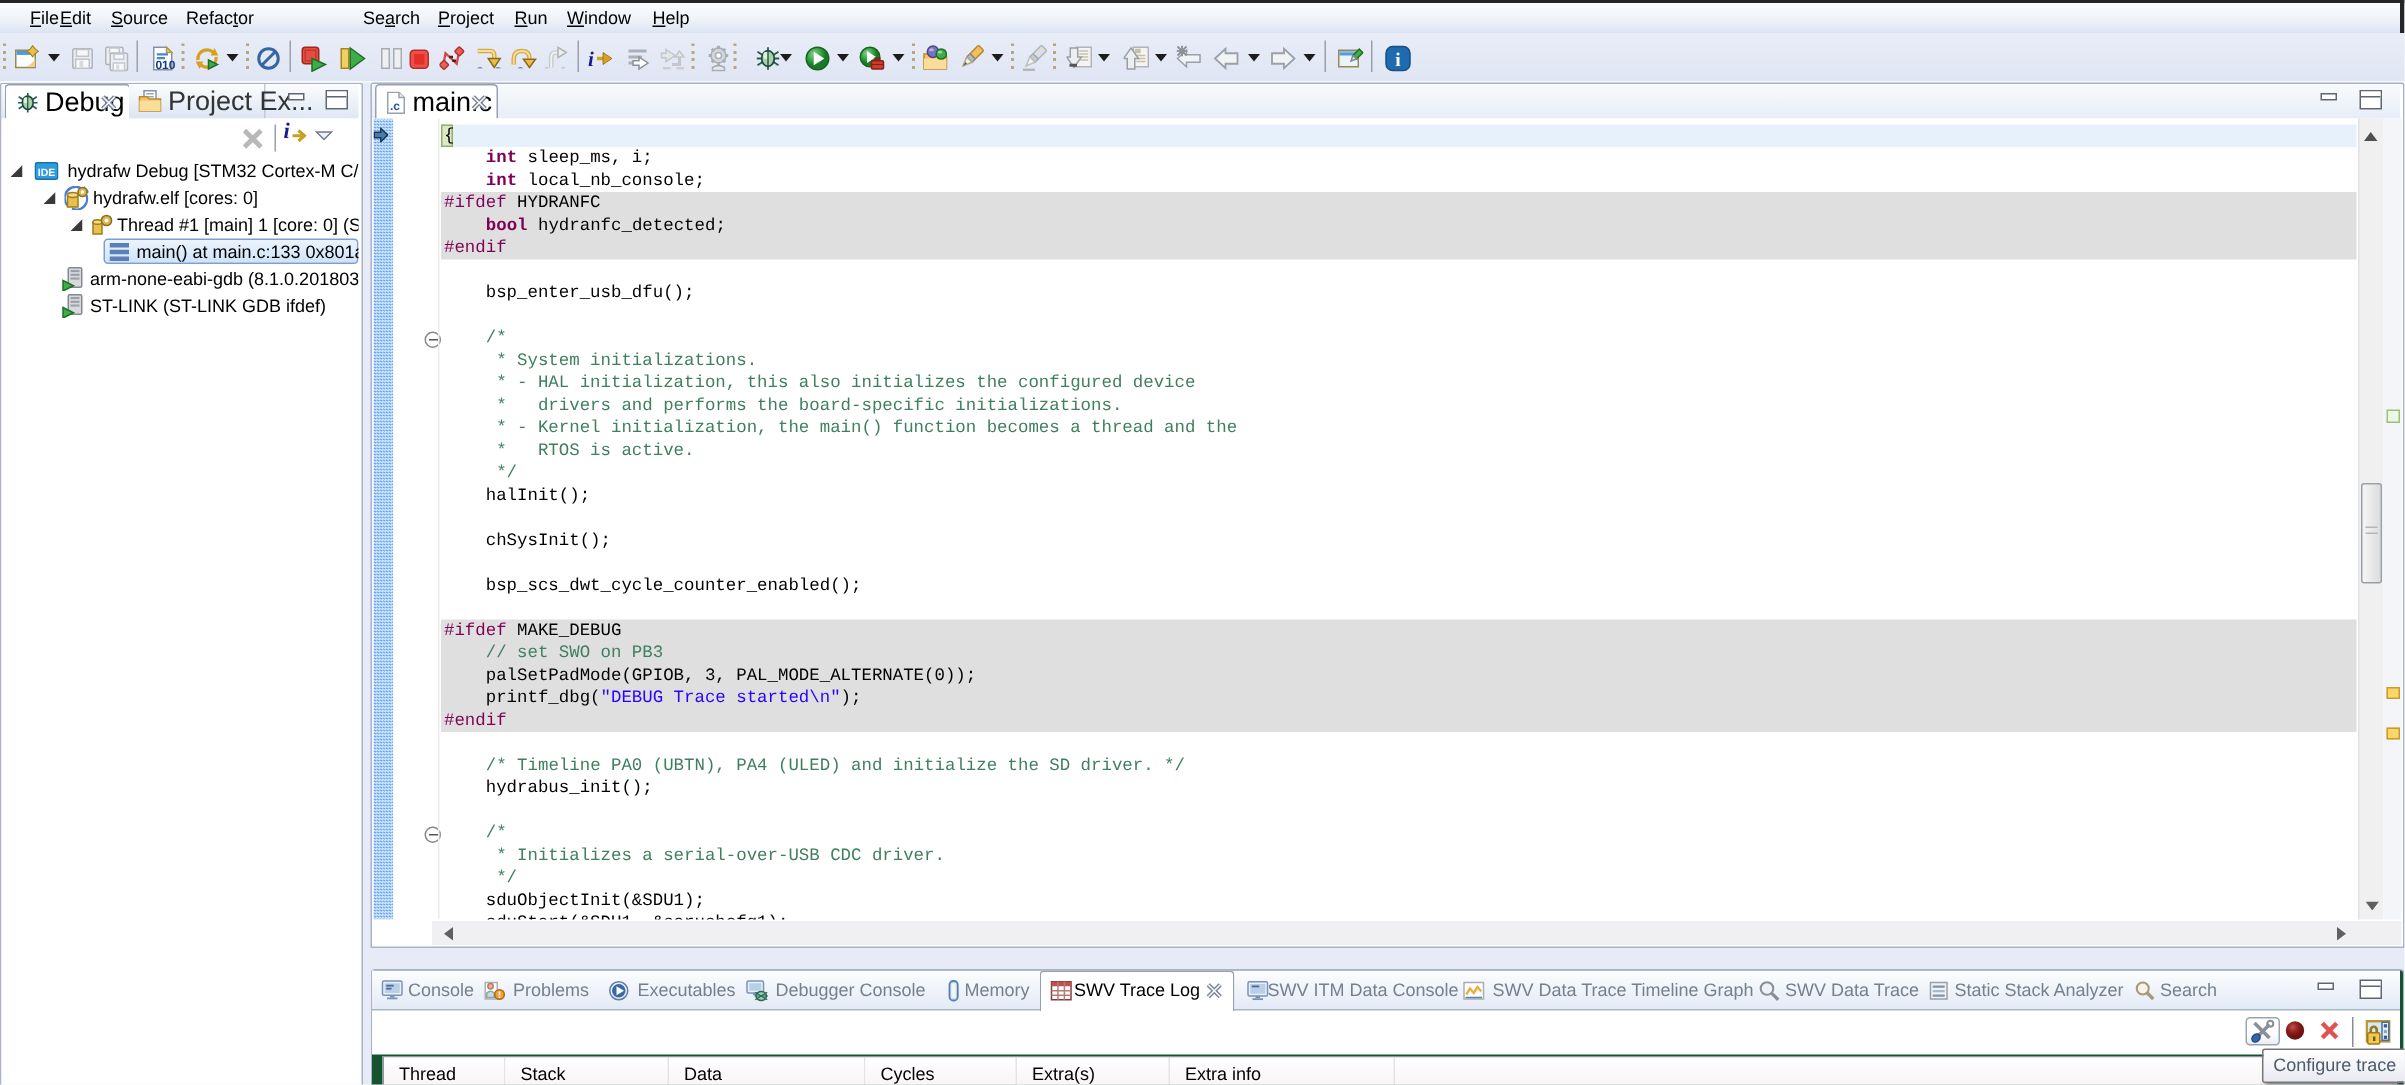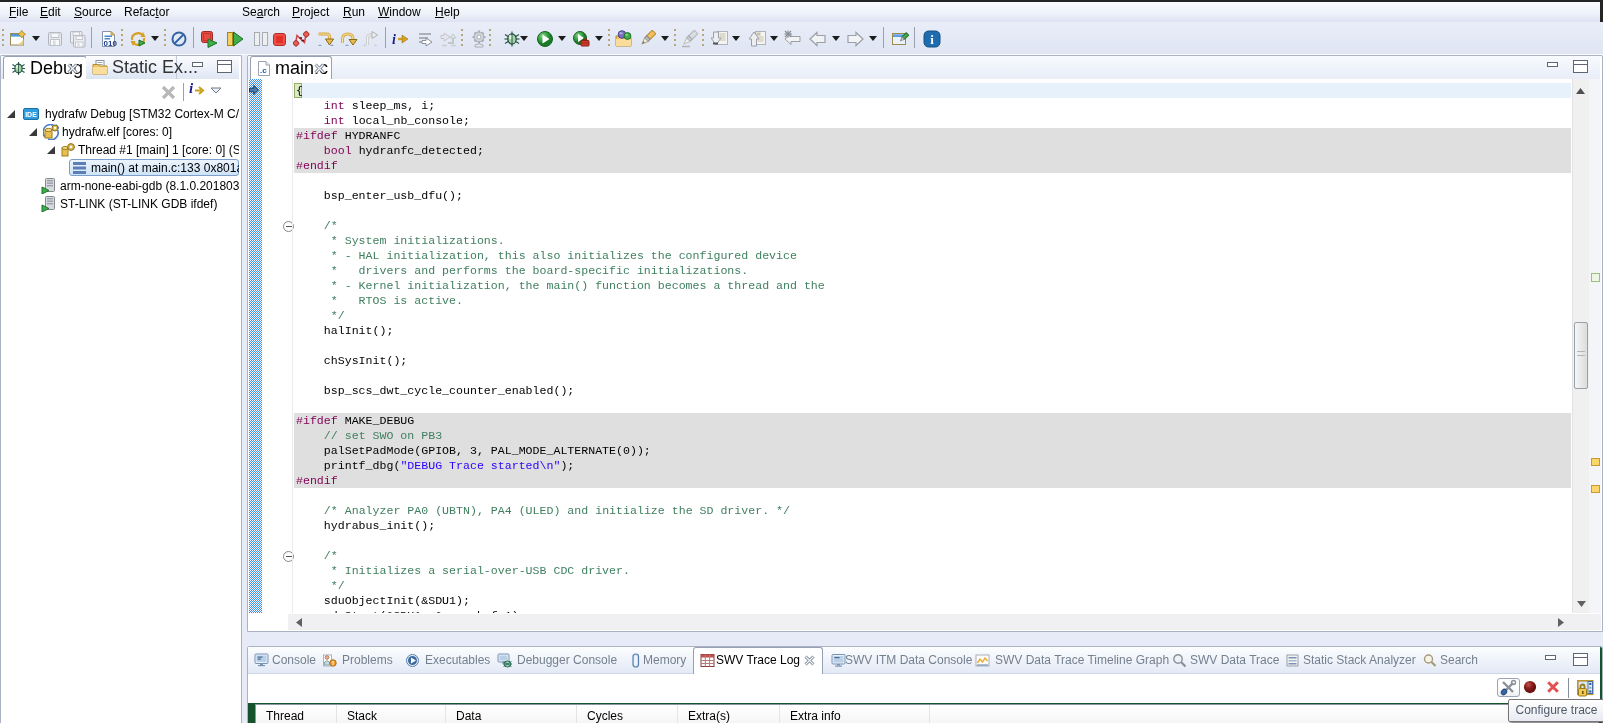--- a/index.html
+++ b/index.html
@@ -24,40 +24,40 @@
 .trow{position:absolute;left:0;width:238px;height:18px;font-size:12px;line-height:18px;white-space:nowrap}
 
 #editor{left:247px;top:55px;width:1354px;height:575px;background:#fff;border:1px solid #aab2c4;border-radius:2px 2px 0 0}
 #edtabs{position:absolute;left:0;top:0;width:1352px;height:23px;background:linear-gradient(#f8fafd,#e8edf7)}
 #edbody{position:absolute;left:0;top:23px;width:1324px;height:534px;background:#fff;overflow:hidden}
 #hatch{position:absolute;left:1px;top:0;width:13px;height:534px;background:#fff;
  background-image:conic-gradient(#3f90f0 25%,#ffffff 0 50%,#3f90f0 0 75%,#ffffff 0);background-size:2px 2px}
 pre{margin:0}
 #lnums{position:absolute;left:15px;top:4px;width:19px;text-align:right;font-family:"Liberation Mono",monospace;font-size:11.6px;line-height:15px;color:#7d7468;white-space:pre}
 #code{position:absolute;left:48px;top:4px;font-family:"Liberation Mono",monospace;font-size:11.6px;line-height:15px;color:#000;white-space:pre}
-#code .k{color:#7f0055;font-weight:normal}
+#code .k{color:#7f0055;font-weight:bold}
 #code .c{color:#3f7f5f}
 #code .s{color:#2a00ff}
 #code .pp{color:#7f0055;font-weight:normal}
 .grayblk{position:absolute;left:46px;width:1277px;background:#dfdfdf}
 #curline{position:absolute;left:46px;top:4px;width:1277px;height:15px;background:#e6f1fc}
 .sbthumb{background:linear-gradient(90deg,#f4f4f4,#dcdcdc);border:1px solid #a0a0a0;border-radius:2px}
 
 #bpanel{left:247px;top:646px;width:1354px;height:90px;background:#14532d;border:1px solid #aab2c4;border-bottom:none;border-radius:3px 3px 0 0}
 #bptabs{position:absolute;left:0;top:0;width:1352px;height:27px;background:linear-gradient(#fcfdfe,#e3eaf6);box-sizing:border-box;border-bottom:1px solid #cfd7e6}
 .btab{position:absolute;top:0;height:26px;font-size:12px;color:#75808f;line-height:26px;white-space:nowrap}
 
 #tbl{position:absolute;left:7px;top:57px;width:1342px;height:36px;border:1px solid #8f969f;background:#fff}
 .th{position:absolute;top:0;height:24px;border-right:1px solid #e4e4e6;border-bottom:1px solid #c0c2c6;background:linear-gradient(#ffffff,#f3f3f5);font-size:12px;line-height:22px;padding-left:10px;box-sizing:border-box}
 
 #tip{position:absolute;left:1508px;top:699px;width:95px;height:21px;background:linear-gradient(#ffffff,#e9eaf2);border:1px solid #767676;border-radius:2px;font-size:12px;line-height:20px;text-align:center;color:#4d5a6a;box-shadow:2px 3px 3px rgba(60,60,60,.55)}
 </style></head>
 <body>
 <div id="menubar" class="abs">
-    <span class="mi" style="left: 9px;"><u>F</u>ile</span>
+    <span class="mi" style="left: 20px;"><u>F</u>ile</span>
     <span class="mi" style="left: 40px;"><u>E</u>dit</span>
     <span class="mi" style="left: 74px;"><u>S</u>ource</span>
     <span class="mi" style="left: 124px;">Refac<u>t</u>or</span>
     <span class="mi" style="left: 177px; margin-top: 20px;"><u>N</u>avigate</span>
     <span class="mi" style="left: 242px;">Se<u>a</u>rch</span>
     <span class="mi" style="left: 292px;"><u>P</u>roject</span>
     <span class="mi" style="left: 343px;"><u>R</u>un</span>
     <span class="mi" style="left: 378px;"><u>W</u>indow</span>
     <span class="mi" style="left: 435px;"><u>H</u>elp</span>
   </div>
@@ -326,21 +326,21 @@
         </svg>
     </div>
     <div class="tab" style="left:85px;width:90px;background:linear-gradient(#fcfdfe,#dce5f3);border-right:1px solid #c2cada">
       <svg style="position:absolute;left:6px;top:4px" width="16" height="15" viewBox="0 0 16 15">
           <rect x="4" y="0.5" width="8" height="9" fill="#fff" stroke="#8a93a5"></rect>
           <rect x="5.5" y="2" width="5" height="1" fill="#9aa"></rect>
           <rect x="5.5" y="4" width="5" height="1" fill="#9aa"></rect>
           <path d="M1 4.5 L6 4.5 L7.5 6 L15 6 L15 14 L1 14 Z" fill="#f3c567" stroke="#b98a28"></path>
           <path d="M1 7 L15 7 L15 14 L1 14 Z" fill="#fadd9a" stroke="none"></path>
         </svg>
-      <span class="tabtxt" style="position:absolute;left:26px;color:#333">Static Ex...</span>
+      <span class="tabtxt" style="position:absolute;left:26px;color:#333">Project Ex...</span>
     </div>
     <div style="position:absolute;left:191px;top:5px;width:14px;height:11px">
         <div style="width:9px;height:3px;background:#fff;border:1px solid #5f6673;margin-top:1px"></div>
       </div>
     <div style="position:absolute;left:216px;top:4px;width:13px;height:11px;background:#fff;border:1px solid #5f6673">
         <div style="height:3px;background:#fff;border-bottom:1px solid #5f6673"></div>
       </div>
   </div>
   <div id="lpbar" style="position:absolute;left:0;top:23px;width:238px;height:26px;background:#fff">
     <svg style="position:absolute;left:160px;top:6px" width="15" height="15" viewBox="0 0 15 15">
@@ -508,21 +508,21 @@
     chSysInit();
 
     bsp_scs_dwt_cycle_counter_enabled();
 
 <span class="pp">#ifdef</span> MAKE_DEBUG
     <span class="c">// set SWO on PB3</span>
     palSetPadMode(GPIOB, 3, PAL_MODE_ALTERNATE(0));
     printf_dbg(<span class="s">"DEBUG Trace started\n"</span>);
 <span class="pp">#endif</span>
 
-    <span class="c">/* Analyzer PA0 (UBTN), PA4 (ULED) and initialize the SD driver. */</span>
+    <span class="c">/* Timeline PA0 (UBTN), PA4 (ULED) and initialize the SD driver. */</span>
     hydrabus_init();
 
     <span class="c">/*</span>
 <span class="c">     * Initializes a serial-over-USB CDC driver.</span>
 <span class="c">     */</span>
     sduObjectInit(&amp;SDU1);
     sduStart(&amp;SDU1, &amp;serusbcfg1);</pre>
   </div>
 </div>
 <div id="bpanel" class="abs">

